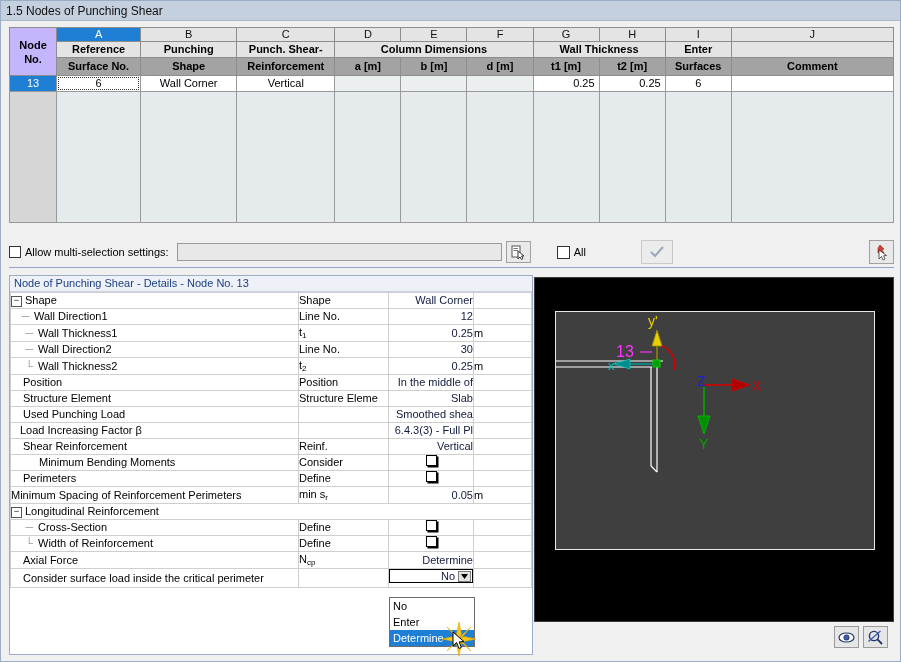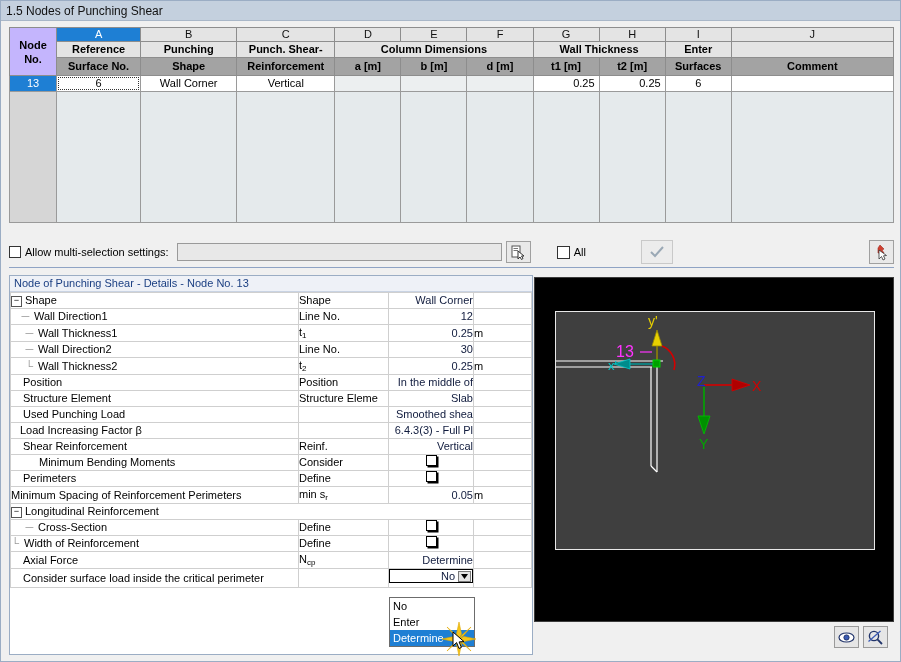--- a/index.html
+++ b/index.html
@@ -327,21 +327,21 @@
           <tr>
             <td class="dlabel" colspan="4"><span class="expander">−</span><span>Longitudinal Reinforcement</span></td>
           </tr>
           <tr>
             <td class="dlabel" style="padding-left: 14px;"><span class="treeline">─</span><span style="margin-left: 4px;">Cross-Section</span></td>
             <td class="dsym">Define</td>
             <td class="dval" style="text-align: center;"><span class="tcbx"></span></td>
             <td class="dunit"></td>
           </tr>
           <tr>
-            <td class="dlabel" style=""><span class="treeline">└</span><span style="margin-left: 4px;">Width of Reinforcement</span></td>
+            <td class="dlabel" style="padding-left: 14px;"><span class="treeline">└</span><span style="margin-left: 4px;">Width of Reinforcement</span></td>
             <td class="dsym">Define</td>
             <td class="dval" style="text-align: center;"><span class="tcbx"></span></td>
             <td class="dunit"></td>
           </tr>
           <tr>
             <td class="dlabel" style="padding-left: 12px;"><span>Axial Force</span></td>
             <td class="dsym">N<sub>cp</sub></td>
             <td class="dval">Determine</td>
             <td class="dunit"></td>
           </tr>

